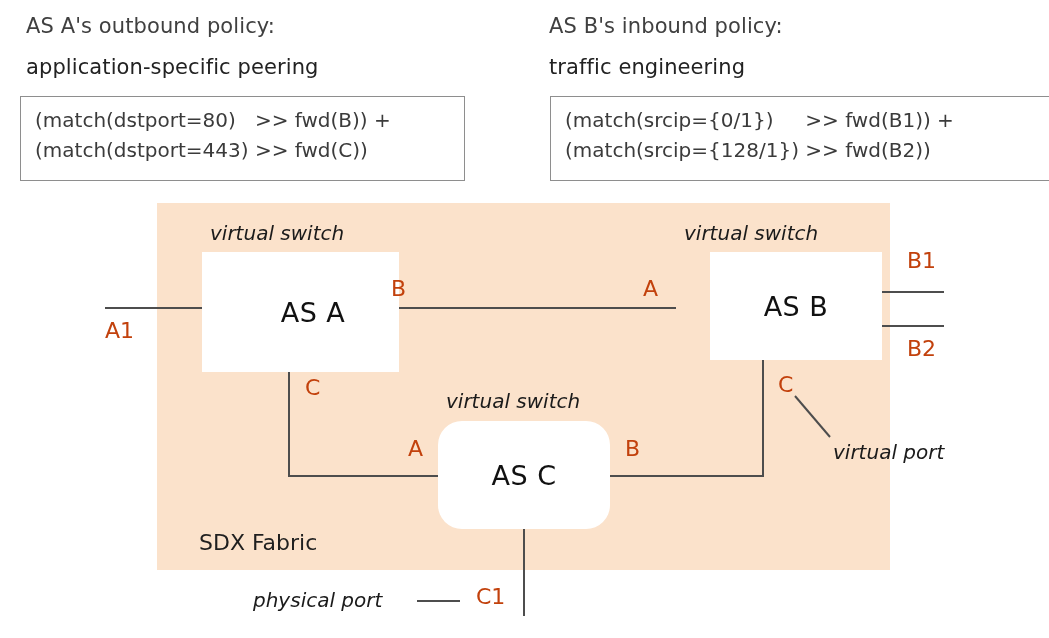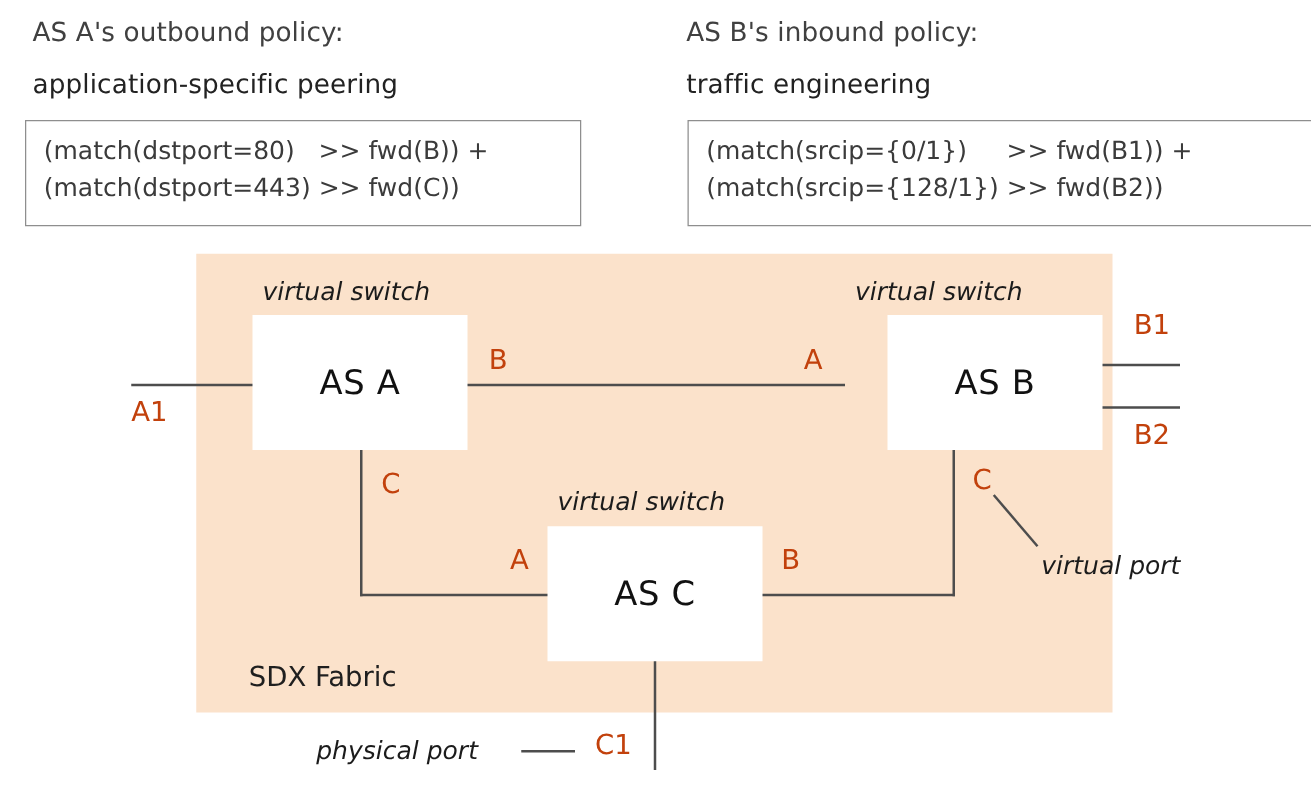--- a/index.html
+++ b/index.html
@@ -144,31 +144,31 @@
 <div class="abs wire-h" style="left:844px; top:325px; width:100px;"></div>
 
 <div class="abs wire-v" style="left:523px; top:527px; height:89px;"></div>
 
 <div class="abs wire-h" style="left:417px; top:600px; width:43px;"></div>
 
 <svg class="overlay">
   <line x1="795" y1="396" x2="830" y2="437" stroke="#4d4d4d" stroke-width="2"></line>
 </svg>
 
-<div class="abs switch-box" style="left:202px; top:252px; width:172px; height:108px;">
+<div class="abs switch-box" style="left:202px; top:252px; width:172px; height:120px;padding-left:25px;">
   <span>AS A</span>
 </div>
 <div class="abs vs-label" style="left:210px; top:221px;">virtual switch</div>
 
 <div class="abs switch-box" style="left:674px; top:252px; width:172px; height:108px;margin-left:36px;">
   <span>AS B</span>
 </div>
 <div class="abs vs-label" style="left:684px; top:221px;">virtual switch</div>
 
-<div class="abs switch-box" style="left:438px; top:421px; width:172px; height:108px;">
+<div class="abs switch-box" style="left:438px; top:421px; width:172px; height:108px;border-radius:24px;">
   <span>AS C</span>
 </div>
 <div class="abs vs-label" style="left:446px; top:389px;">virtual switch</div>
 
 <div class="abs port-label" style="left:105px; top:318px;">A1</div>
 <div class="abs port-label" style="left:391px; top:276px;">B</div>
 <div class="abs port-label" style="left:305px; top:375px;">C</div>
 <div class="abs port-label" style="left:643px; top:276px;">A</div>
 <div class="abs port-label" style="left:778px; top:372px;">C</div>
 <div class="abs port-label" style="left:907px; top:248px;">B1</div>

